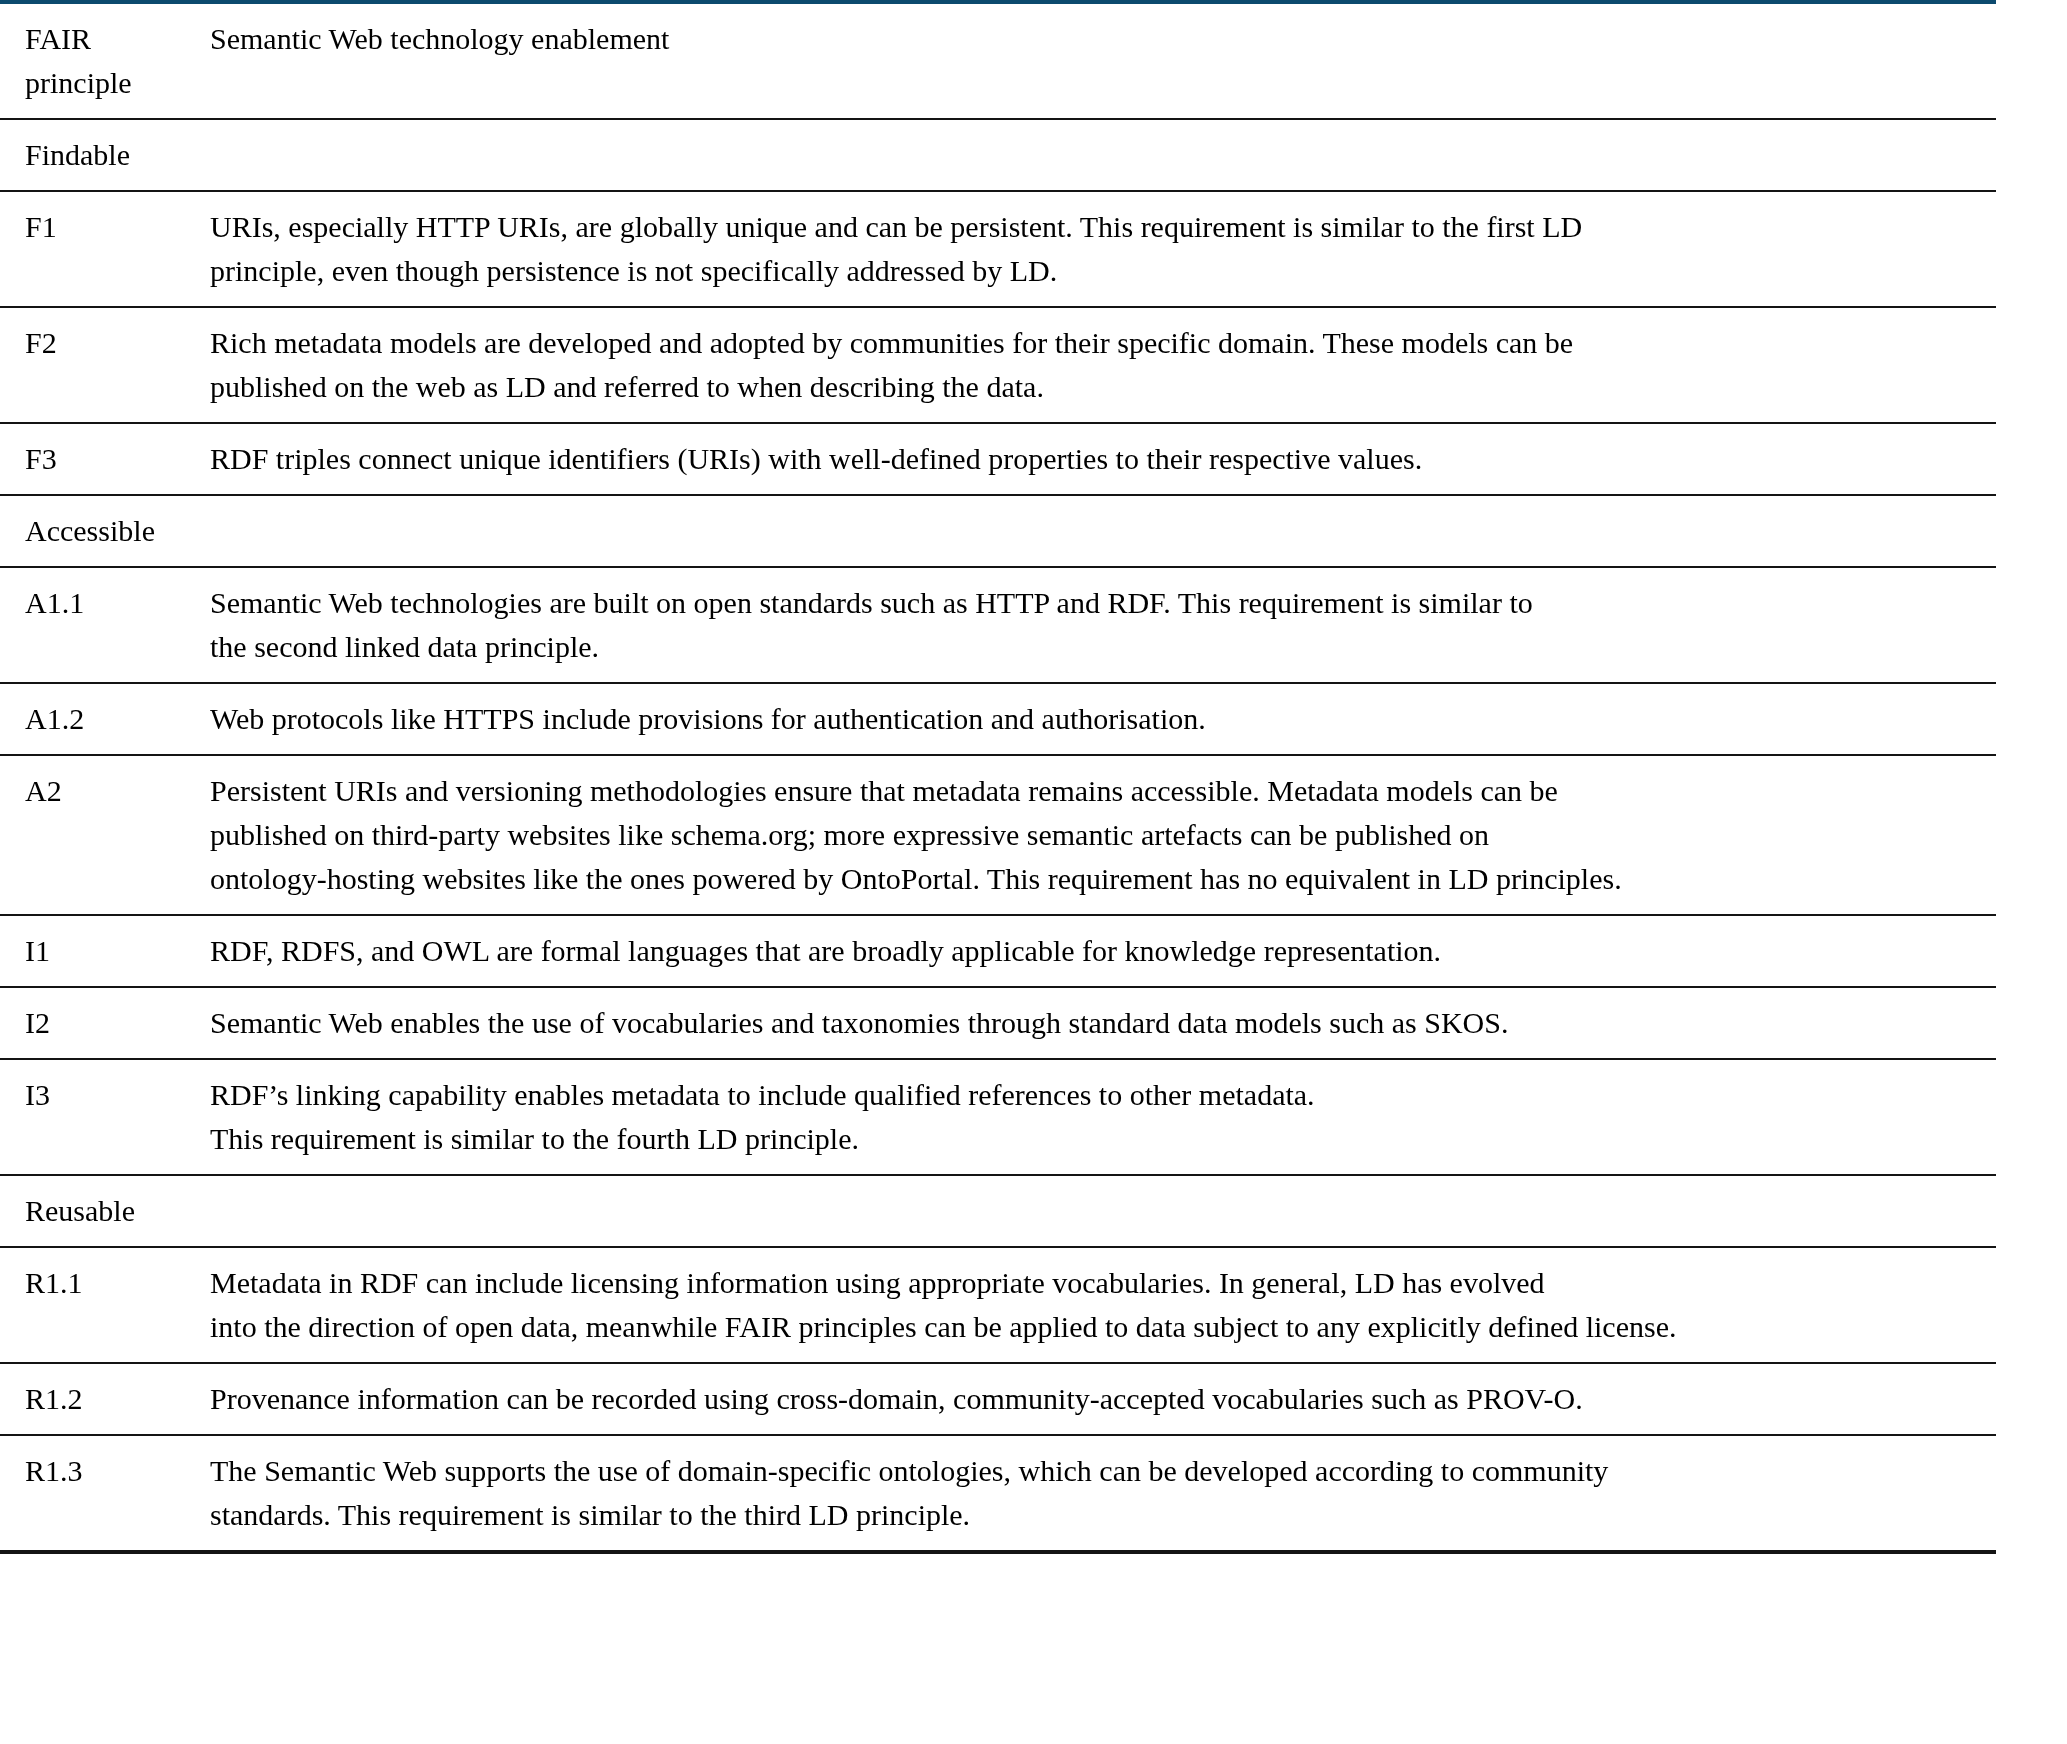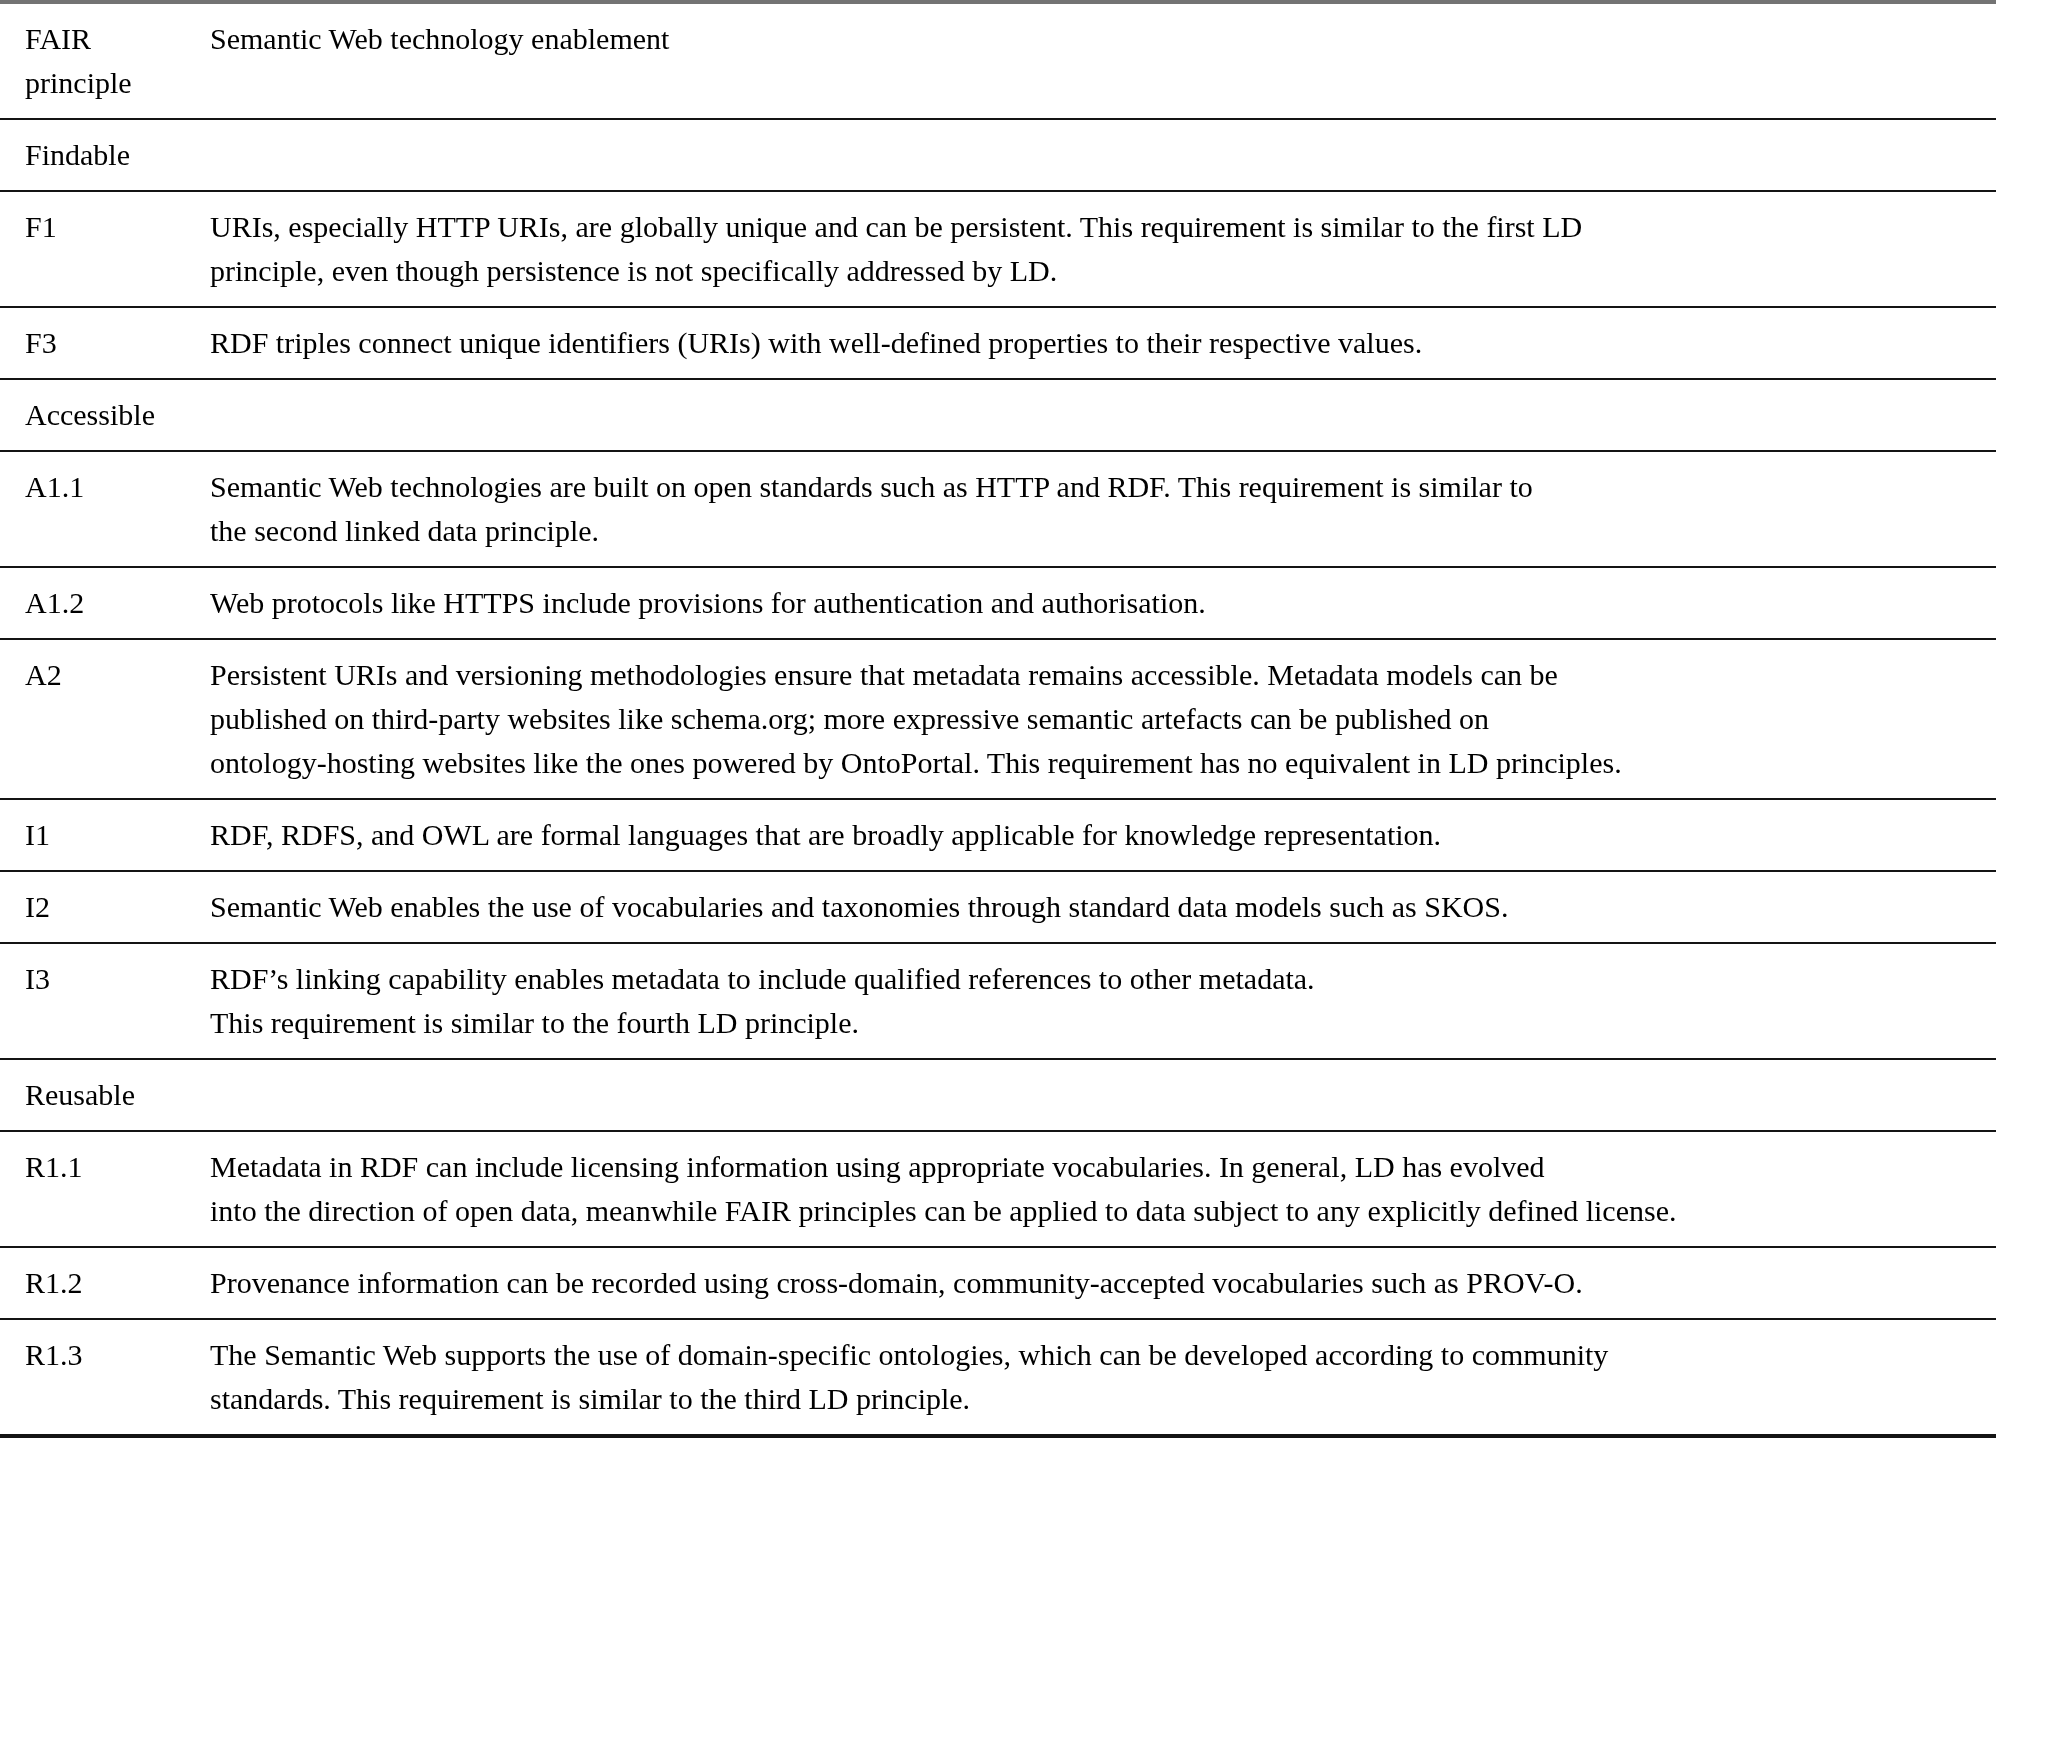--- a/index.html
+++ b/index.html
@@ -10,21 +10,21 @@
   body {
     width: 2067px;
     min-height: 1744px;
     color: #000000;
     font-family: "Liberation Serif", "DejaVu Serif", serif;
   }
   table.fair-table {
     width: 1996px;
     border-collapse: collapse;
     table-layout: fixed;
-    border-top: 4px solid #737373;
+    border-top: 4px solid #0c4a6e;
     border-bottom: 4px solid #141414;
   }
   col.c1 { width: 185px; }
   col.c2 { width: auto; }
   tr.rule { border-bottom: 2px solid #141414; }
   tbody tr.rule:last-child { border-bottom: none; margin-top: 31px; }
   th, td {
     font-weight: normal;
     text-align: left;
     vertical-align: top;
@@ -64,20 +64,25 @@
   </thead>
   <tbody>
 
     <tr class="rule">
       <td class="cell-section" colspan="2">Findable</td>
     </tr>
     <tr class="rule">
       <td class="cell-id">F1</td>
       <td class="cell-desc">URIs, especially HTTP URIs, are globally unique and can be persistent. This requirement is similar to the first LD
 principle, even though persistence is not specifically addressed by LD.</td>
+    </tr>
+    <tr class="rule">
+      <td class="cell-id">F2</td>
+      <td class="cell-desc">Rich metadata models are developed and adopted by communities for their specific domain. These models can be
+published on the web as LD and referred to when describing the data.</td>
     </tr>
     <tr class="rule">
       <td class="cell-id">F3</td>
       <td class="cell-desc">RDF triples connect unique identifiers (URIs) with well-defined properties to their respective values.</td>
     </tr>
 
     <tr class="rule">
       <td class="cell-section" colspan="2">Accessible</td>
     </tr>
     <tr class="rule">

